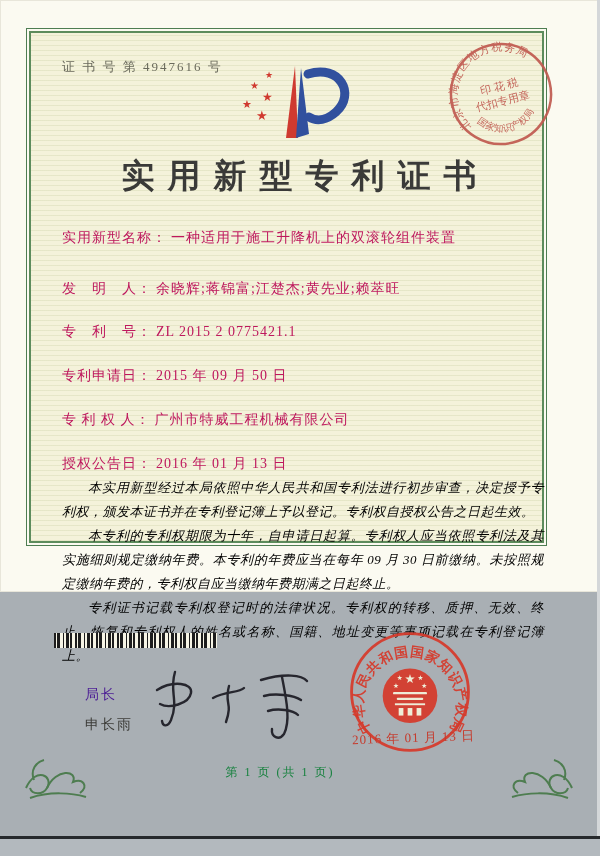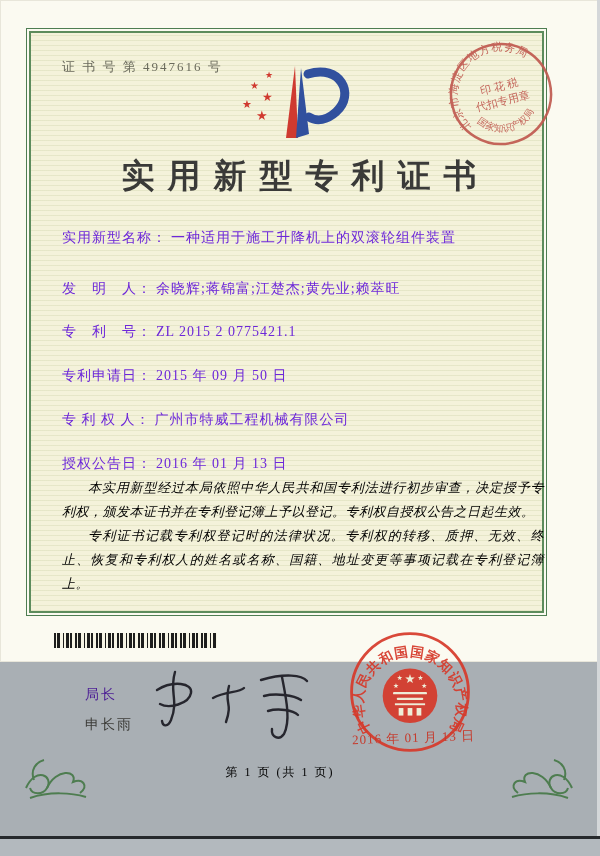--- a/index.html
+++ b/index.html
@@ -1,19 +1,19 @@
 <!DOCTYPE html>
 <html><head>
 <meta charset="utf-8">
 <style>
   * { margin:0; padding:0; box-sizing:border-box; }
   html,body { width:600px; height:856px; overflow:hidden; }
   body { position:relative; background:#a9afb4; font-family:"Liberation Serif","DejaVu Serif",serif; }
 
-  .paper { position:absolute; left:0; top:0; width:598px; height:662px;
+  .paper { position:absolute; left:0; top:0; width:598px; height:592px;
            background:#fbfaf1; box-shadow:0 0 0 1px #e8e6da inset; }
   .scan-bottom { position:absolute; left:0; top:836px; width:600px; height:20px;
                  background:#b3b9be; border-top:3px solid #26292c; }
   .scan-right { position:absolute; top:0; right:0; width:3px; height:836px; background:#d4d7d9; }
 
   .cert-frame { position:absolute; left:26px; top:28px; right:51px; bottom:46px;
                 border:1px solid #4e7d52; }
   .cert-frame-inner { position:absolute; inset:2px; border:2px solid #5d8c5c;
       background:
         repeating-linear-gradient(0deg, rgba(172,184,126,0.20) 0 1px, rgba(0,0,0,0) 1px 5px),
@@ -23,21 +23,21 @@
              color:#6a6a5c; }
 
   .logo { position:absolute; left:232px; top:58px; width:130px; height:88px; }
   .tax-stamp { position:absolute; left:441px; top:34px; width:120px; height:120px;
                transform:rotate(-14deg); opacity:.92; }
 
   .title { position:absolute; left:0; top:154px; width:598px; text-align:center;
            font-size:33px; font-weight:600; letter-spacing:13px; color:#3a3a38;
            text-indent:13px; }
 
-  .field { position:absolute; left:62px; right:58px; font-size:14px; color:#6d28d9;
+  .field { position:absolute; left:62px; right:58px; font-size:14px; color:#be185d;
            letter-spacing:1px; white-space:nowrap; }
   .field .lbl { display:inline-block; }
   .field .val { display:inline-block; margin-left:4px; }
   .f0{top:229px} .f1{top:280px} .f2{top:323px} .f3{top:367px} .f4{top:411px} .f5{top:455px}
 
   .body-text { position:absolute; left:62px; right:54px; top:476px; color:#000000; }
   .body-text p { font-size:13px; line-height:1.85; text-indent:2em; font-style:italic;
                  letter-spacing:0.5px; text-align:justify; }
 
   .barcode { position:absolute; left:54px; top:633px; width:163px; height:15px;
@@ -50,21 +50,21 @@
                     letter-spacing:2px; font-family:"Liberation Sans","DejaVu Sans",sans-serif; }
   .director-name  { position:absolute; left:85px; top:716px; font-size:14px; color:#3c3c38;
                     letter-spacing:2px; font-family:"Liberation Sans","DejaVu Sans",sans-serif; }
   .signature { position:absolute; left:145px; top:660px; width:180px; height:88px; }
 
   .gov-seal { position:absolute; left:344px; top:626px; width:132px; height:132px; }
   .seal-date { position:absolute; left:352px; top:729px; font-size:13px; color:#c63a2c;
                letter-spacing:1px; white-space:nowrap; transform:rotate(-2deg); }
 
   .footer-page { position:absolute; left:0; top:764px; width:560px; text-align:center;
-                 font-size:12px; color:#000000; letter-spacing:2px; }
+                 font-size:12px; color:#15803d; letter-spacing:2px; }
 
   .flourish { position:absolute; width:72px; height:64px; }
   .flourish.bl { left:20px;  top:740px; }
   .flourish.br { left:506px; top:740px; transform:scaleX(-1); }
 </style>
 </head>
 <body>
 
 <div class="paper">
   <div class="cert-frame">
@@ -118,20 +118,21 @@
   </div>
   <div class="field f4">
     <span class="lbl">专 利 权 人：</span><span class="val">广州市特威工程机械有限公司</span>
   </div>
   <div class="field f5">
     <span class="lbl">授权公告日：</span><span class="val">2016 年 01 月 13 日</span>
   </div>
 
   <div class="body-text">
     <p>本实用新型经过本局依照中华人民共和国专利法进行初步审查，决定授予专利权，颁发本证书并在专利登记簿上予以登记。专利权自授权公告之日起生效。</p>
+    <p>本专利的专利权期限为十年，自申请日起算。专利权人应当依照专利法及其实施细则规定缴纳年费。本专利的年费应当在每年 09 月 30 日前缴纳。未按照规定缴纳年费的，专利权自应当缴纳年费期满之日起终止。</p>
     <p>专利证书记载专利权登记时的法律状况。专利权的转移、质押、无效、终止、恢复和专利权人的姓名或名称、国籍、地址变更等事项记载在专利登记簿上。</p>
   </div>
 
   <div class="barcode"></div>
 
   <div class="director-title">局长</div>
   <div class="director-name">申长雨</div>
 
   <svg class="signature" viewBox="0 0 180 88">
     <g fill="none" stroke="#26262e" stroke-width="2.4" stroke-linecap="round">

